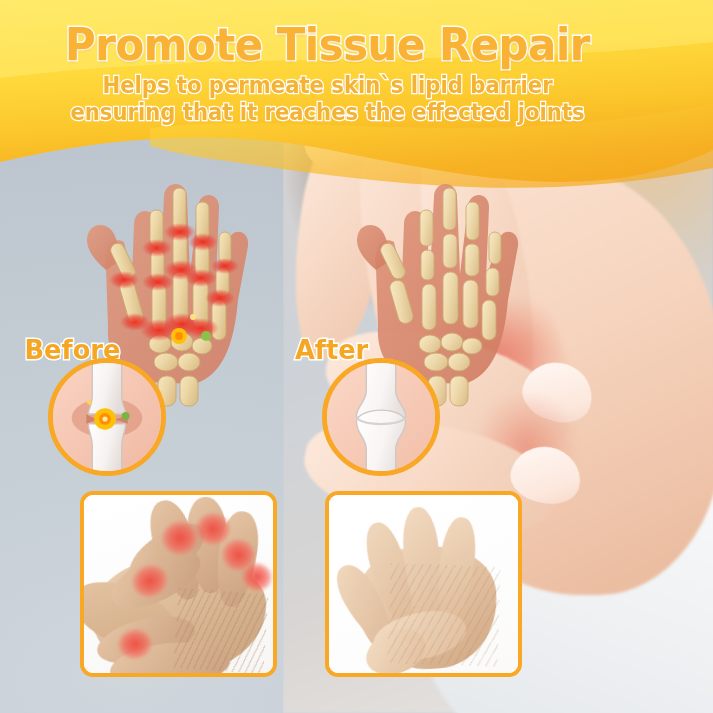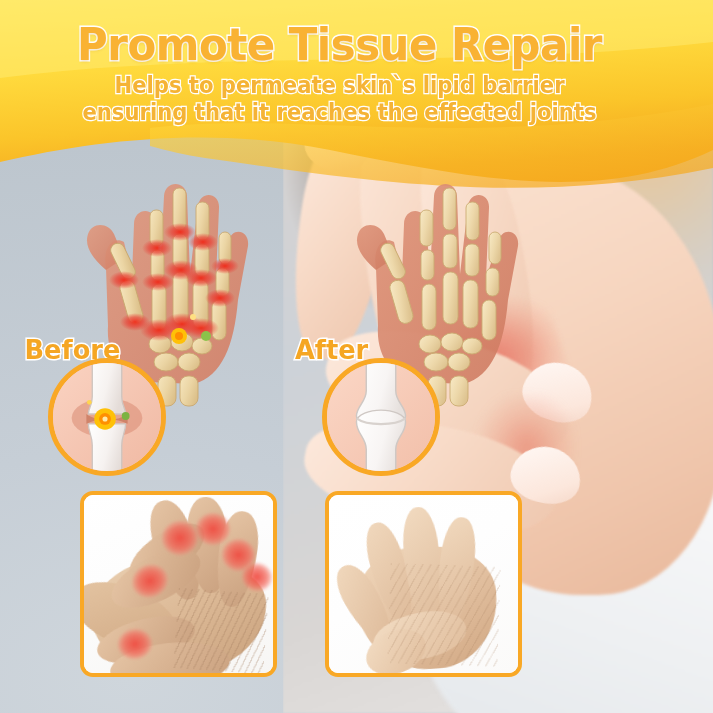--- a/index.html
+++ b/index.html
@@ -78,21 +78,21 @@
     filter:blur(4px);
   }
 
   
   .banner{
     position:absolute;left:0;top:0;width:713px;height:215px;
   }
   .banner svg{display:block;width:713px;height:215px;}
 
   .headwrap{
-    position:absolute;left:12px;top:0;width:655px;height:160px;
+    position:absolute;left:0;top:0;width:655px;height:160px;
     text-align:center;pointer-events:none;
   }
   .title{
     margin:0;padding-top:22px;
     font-family:"DejaVu Sans", sans-serif;
     font-weight:bold;font-size:45px;line-height:1.02;
     letter-spacing:-0.5px;
     color:#F9B233;
     transform:scaleX(0.93);
     -webkit-text-stroke:3px #ffffff;

